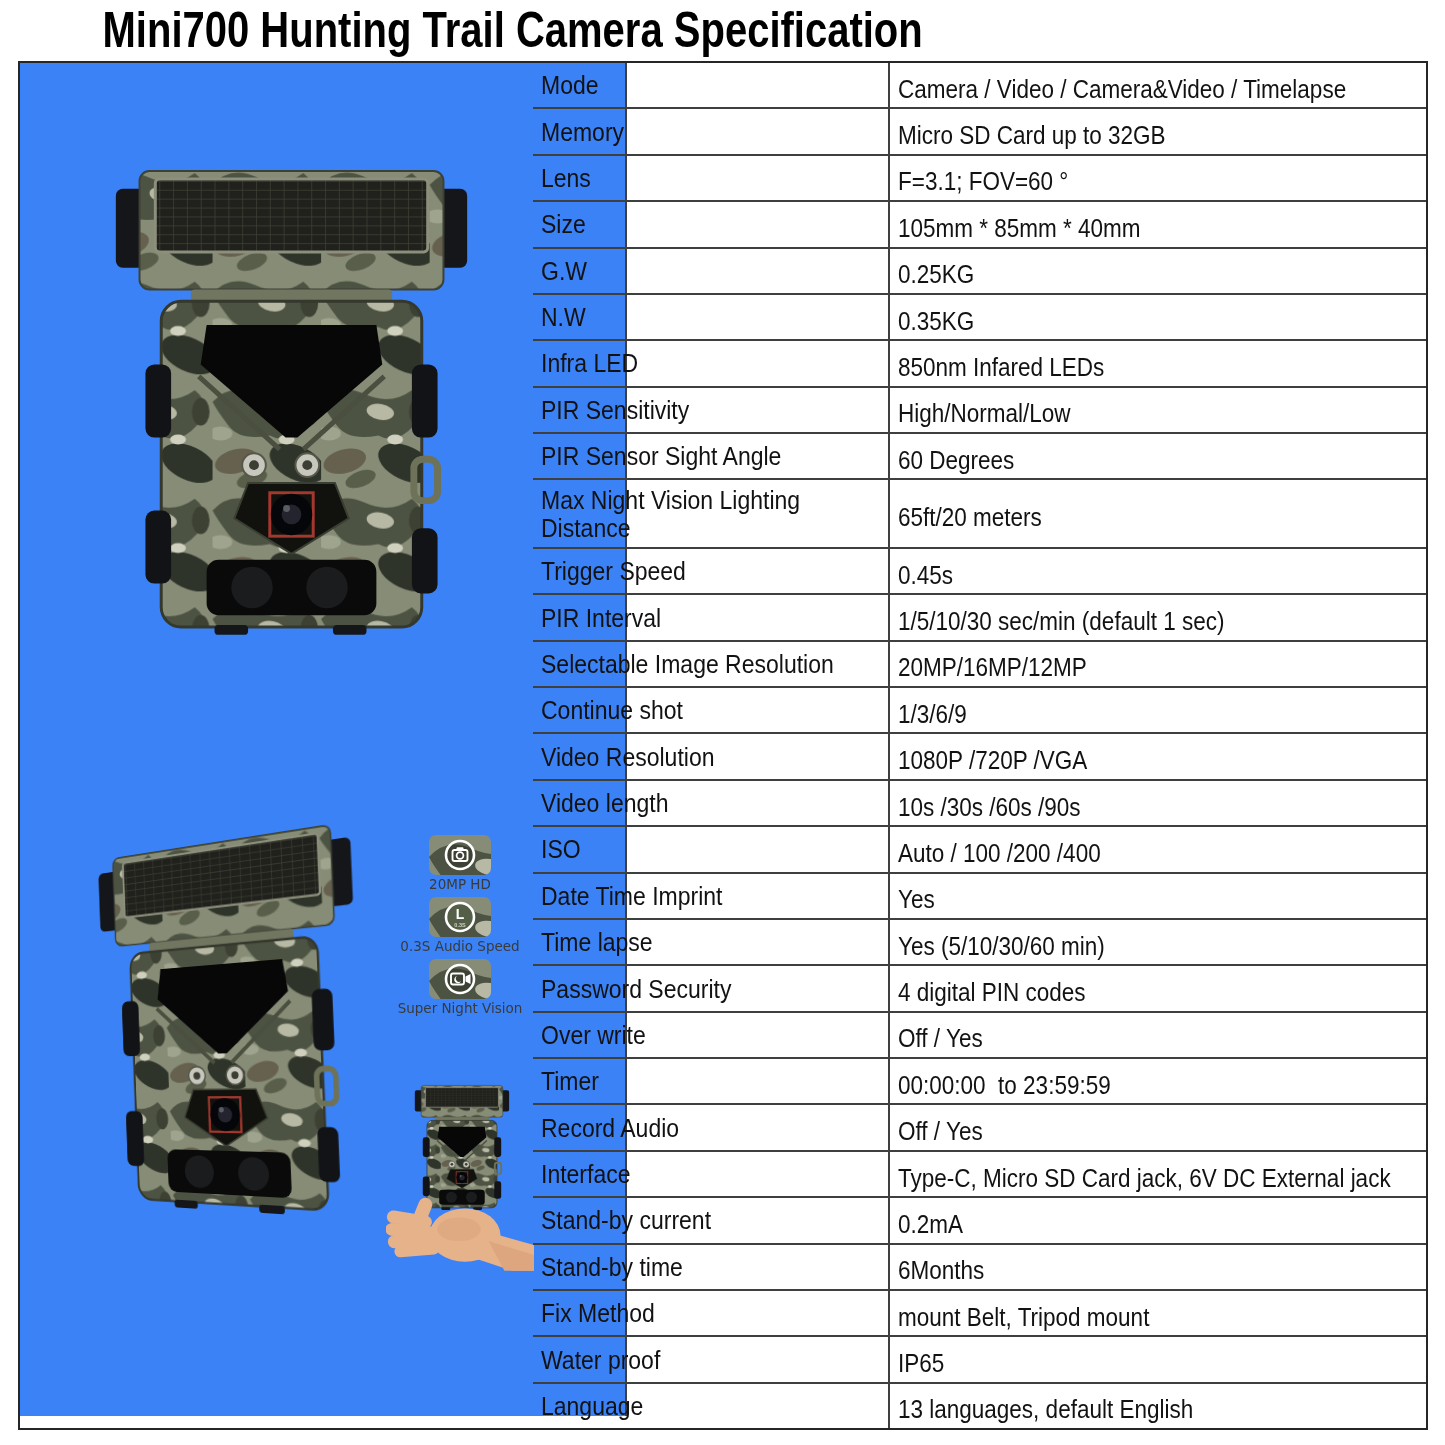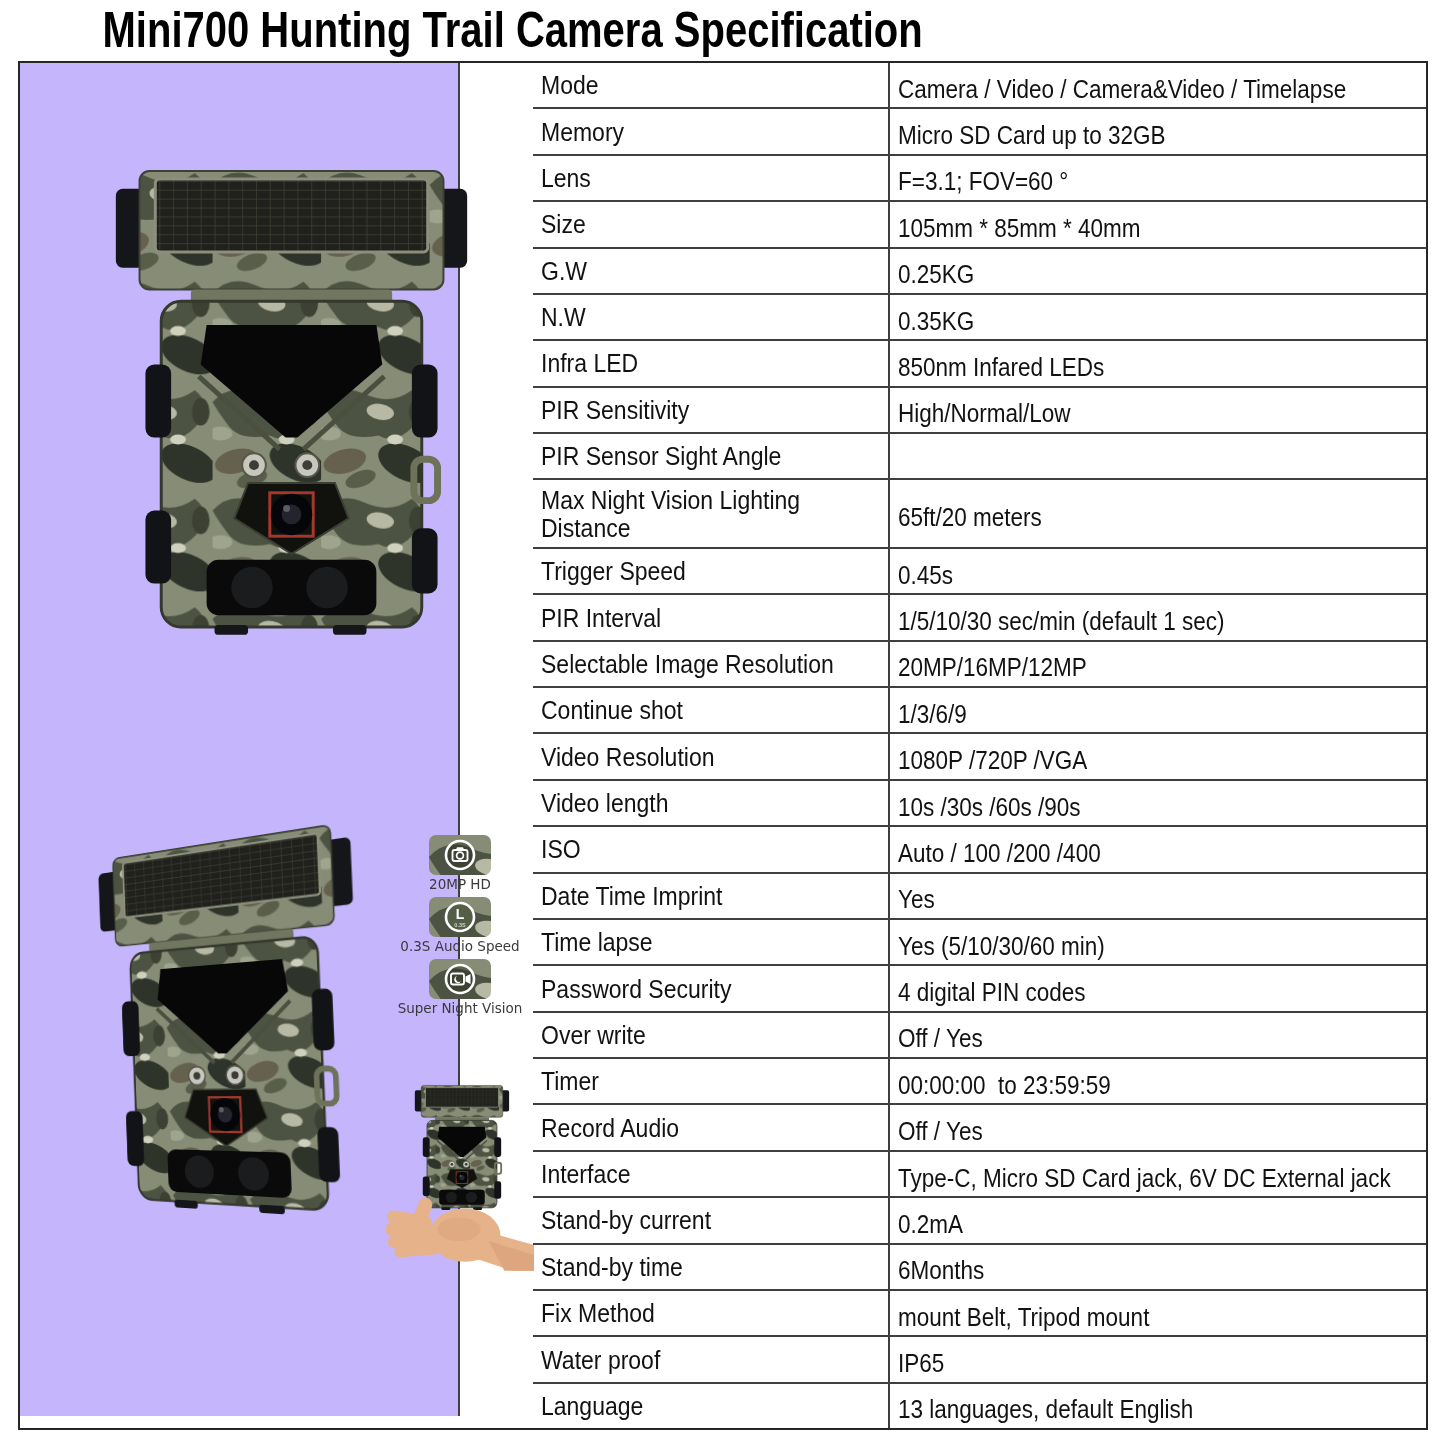--- a/index.html
+++ b/index.html
@@ -14,22 +14,22 @@
     transform:scaleX(0.80);transform-origin:50% 50%;letter-spacing:0px;color:#000;
     white-space:nowrap;
   }
   
   .frame{
     position:absolute;left:18px;top:61px;width:1410px;height:1369px;
     border:2.5px solid #262626;box-sizing:border-box;background:#fff;
   }
   
   .left-panel{
-    position:absolute;left:0;top:0;bottom:12px;width:440px;
-    border-right:2px solid #3f3f3f;box-sizing:border-box;background:#c4b5fd;
+    position:absolute;left:0;top:0;bottom:12px;width:607px;
+    border-right:2px solid #3f3f3f;box-sizing:border-box;background:#3b82f6;
   }
   .cam-front{position:absolute;left:84px;top:100px;width:375px;height:474px;}
   .cam-front svg{width:100%;height:100%;display:block;}
   .cam-angled{
     position:absolute;left:50px;top:750px;width:300px;height:420px;
     transform:perspective(750px) rotateY(-24deg) rotateZ(-2.5deg);
     transform-origin:55% 50%;
   }
   .cam-angled svg{width:100%;height:100%;display:block;}
   .hand-photo{position:absolute;left:366px;top:1018px;width:148px;height:190px;}
@@ -272,20 +272,23 @@
         </div>
     <div class="cell val">
           <span class="txt">High/Normal/Low</span>
         </div>
   </div>
 
   <div class="spec-row">
     <div class="cell lbl">
           <span class="txt">PIR Sensor Sight Angle</span>
         </div>
+    <div class="cell val">
+          <span class="txt">60 Degrees</span>
+        </div>
   </div>
 
 
   <div class="spec-row tall">
     <div class="cell lbl">
           <span class="txt">Max Night Vision Lighting Distance</span>
         </div>
     <div class="cell val">
           <span class="txt">65ft/20 meters</span>
         </div>

